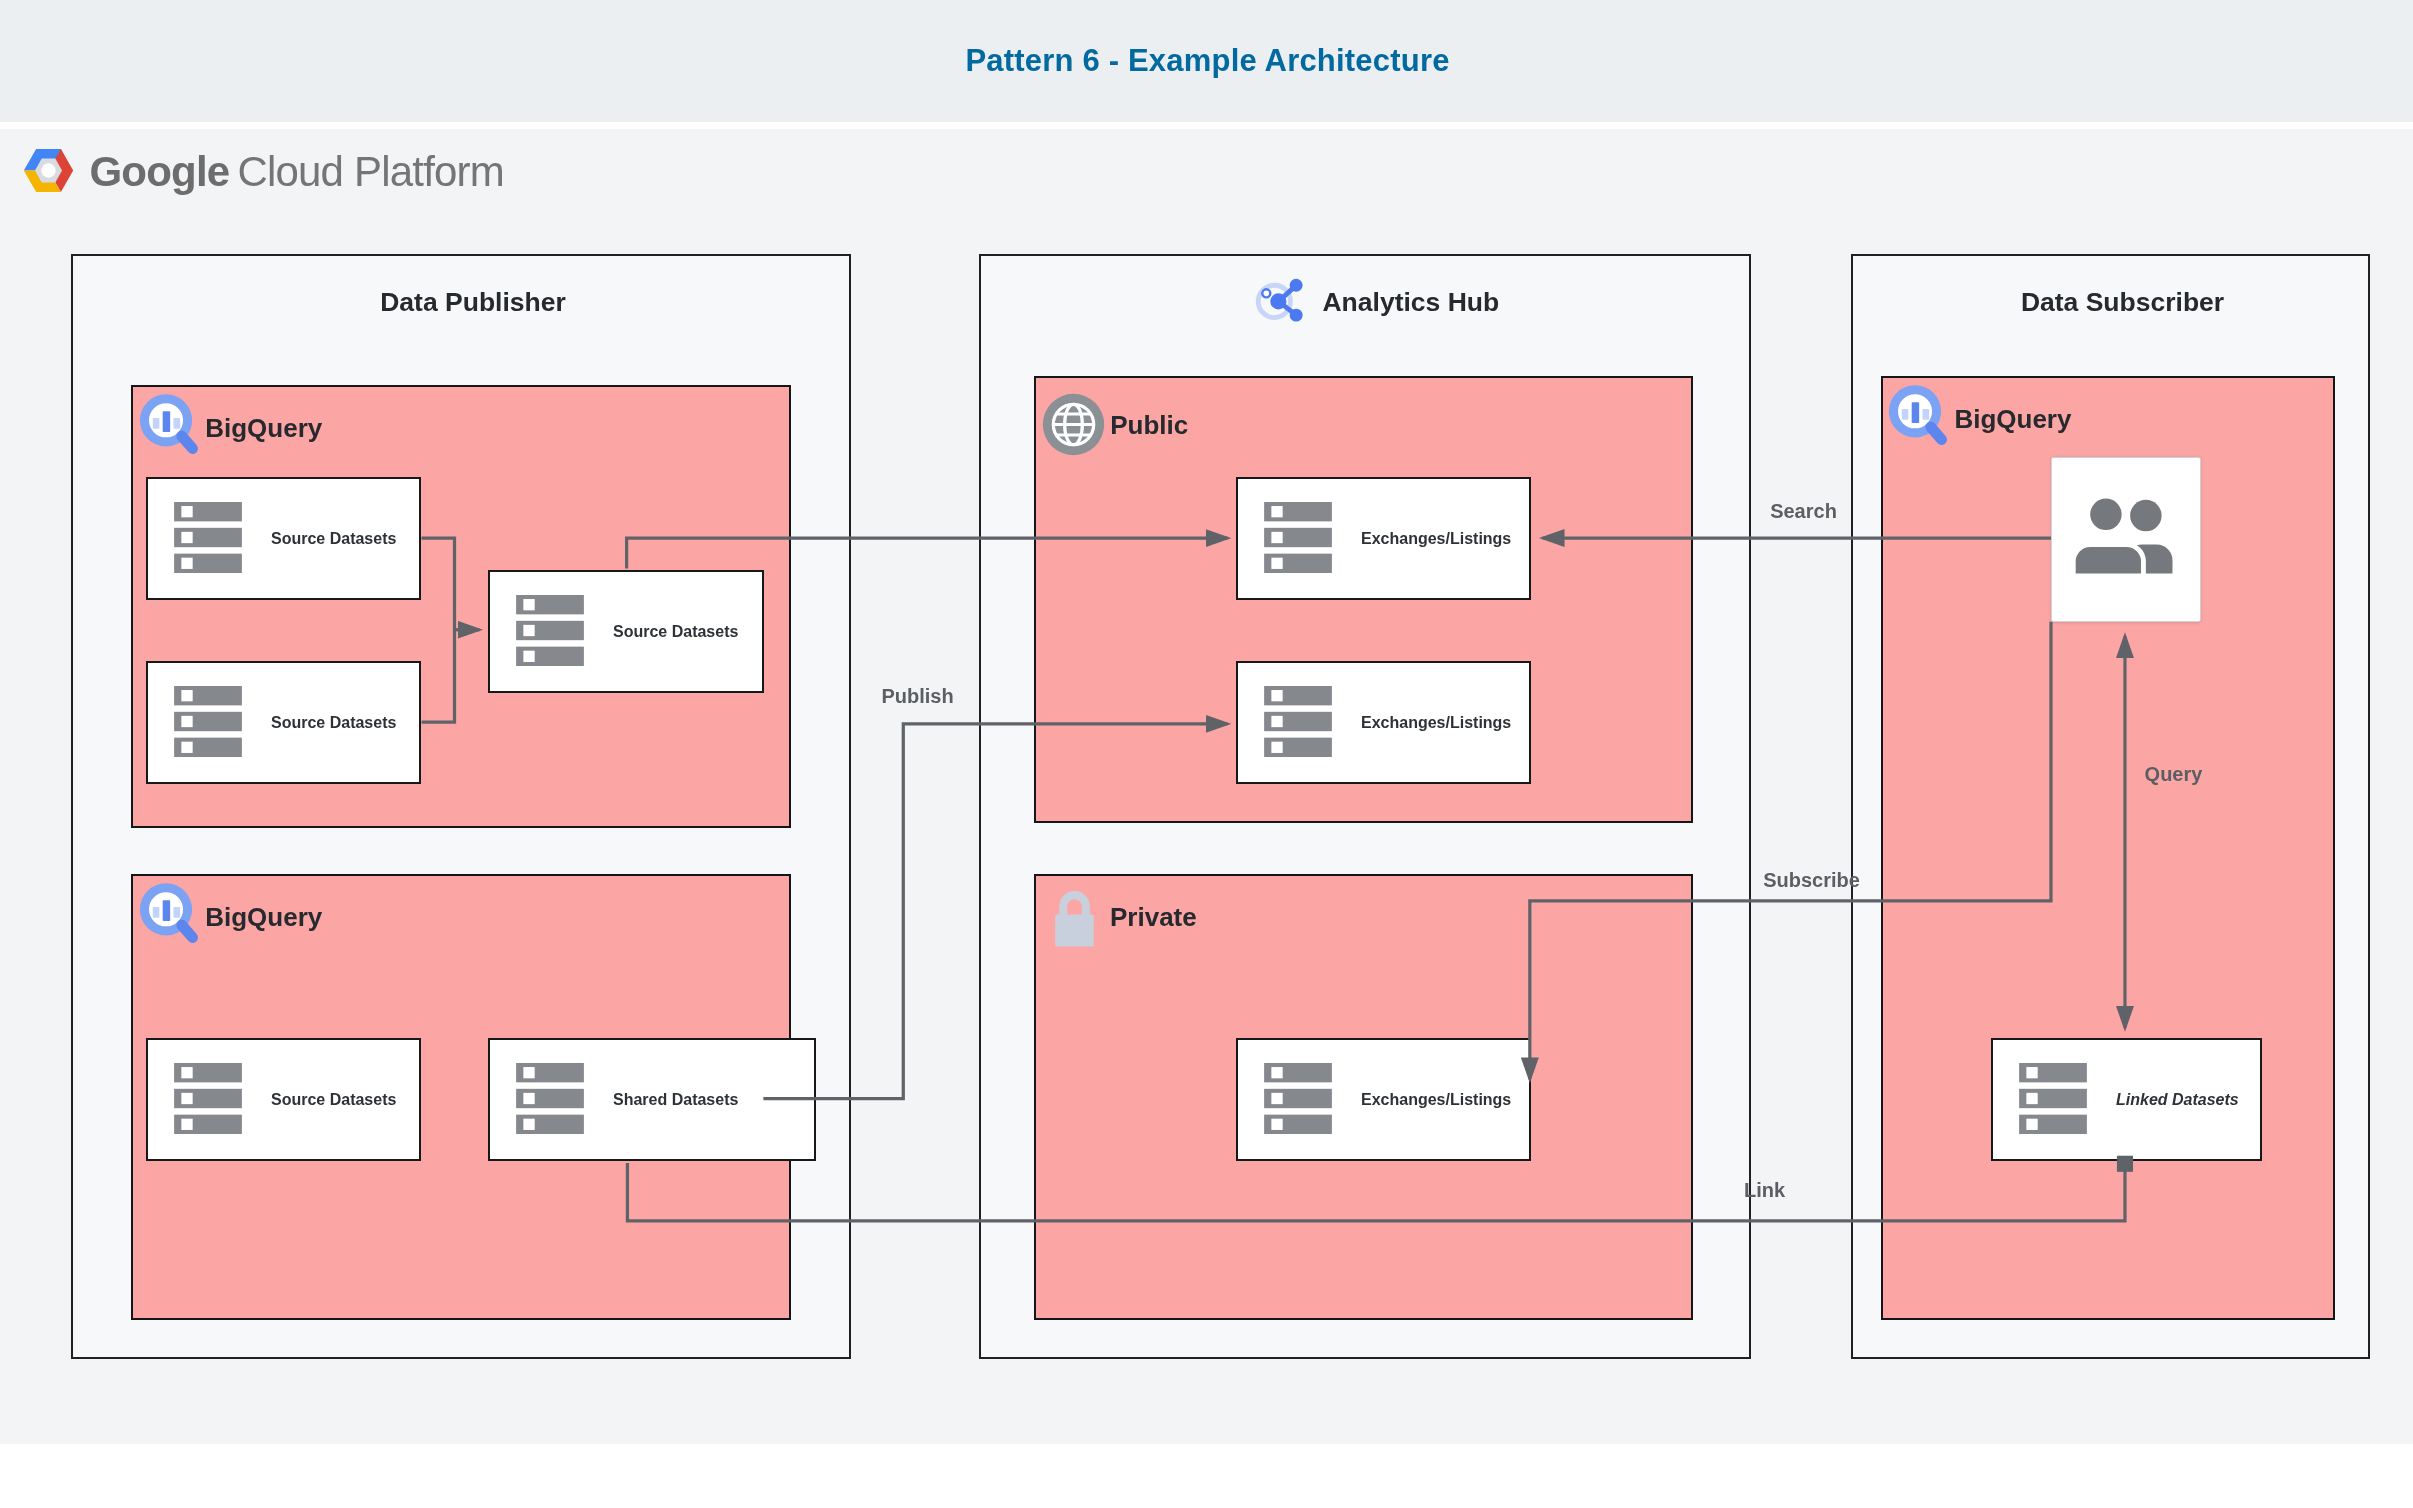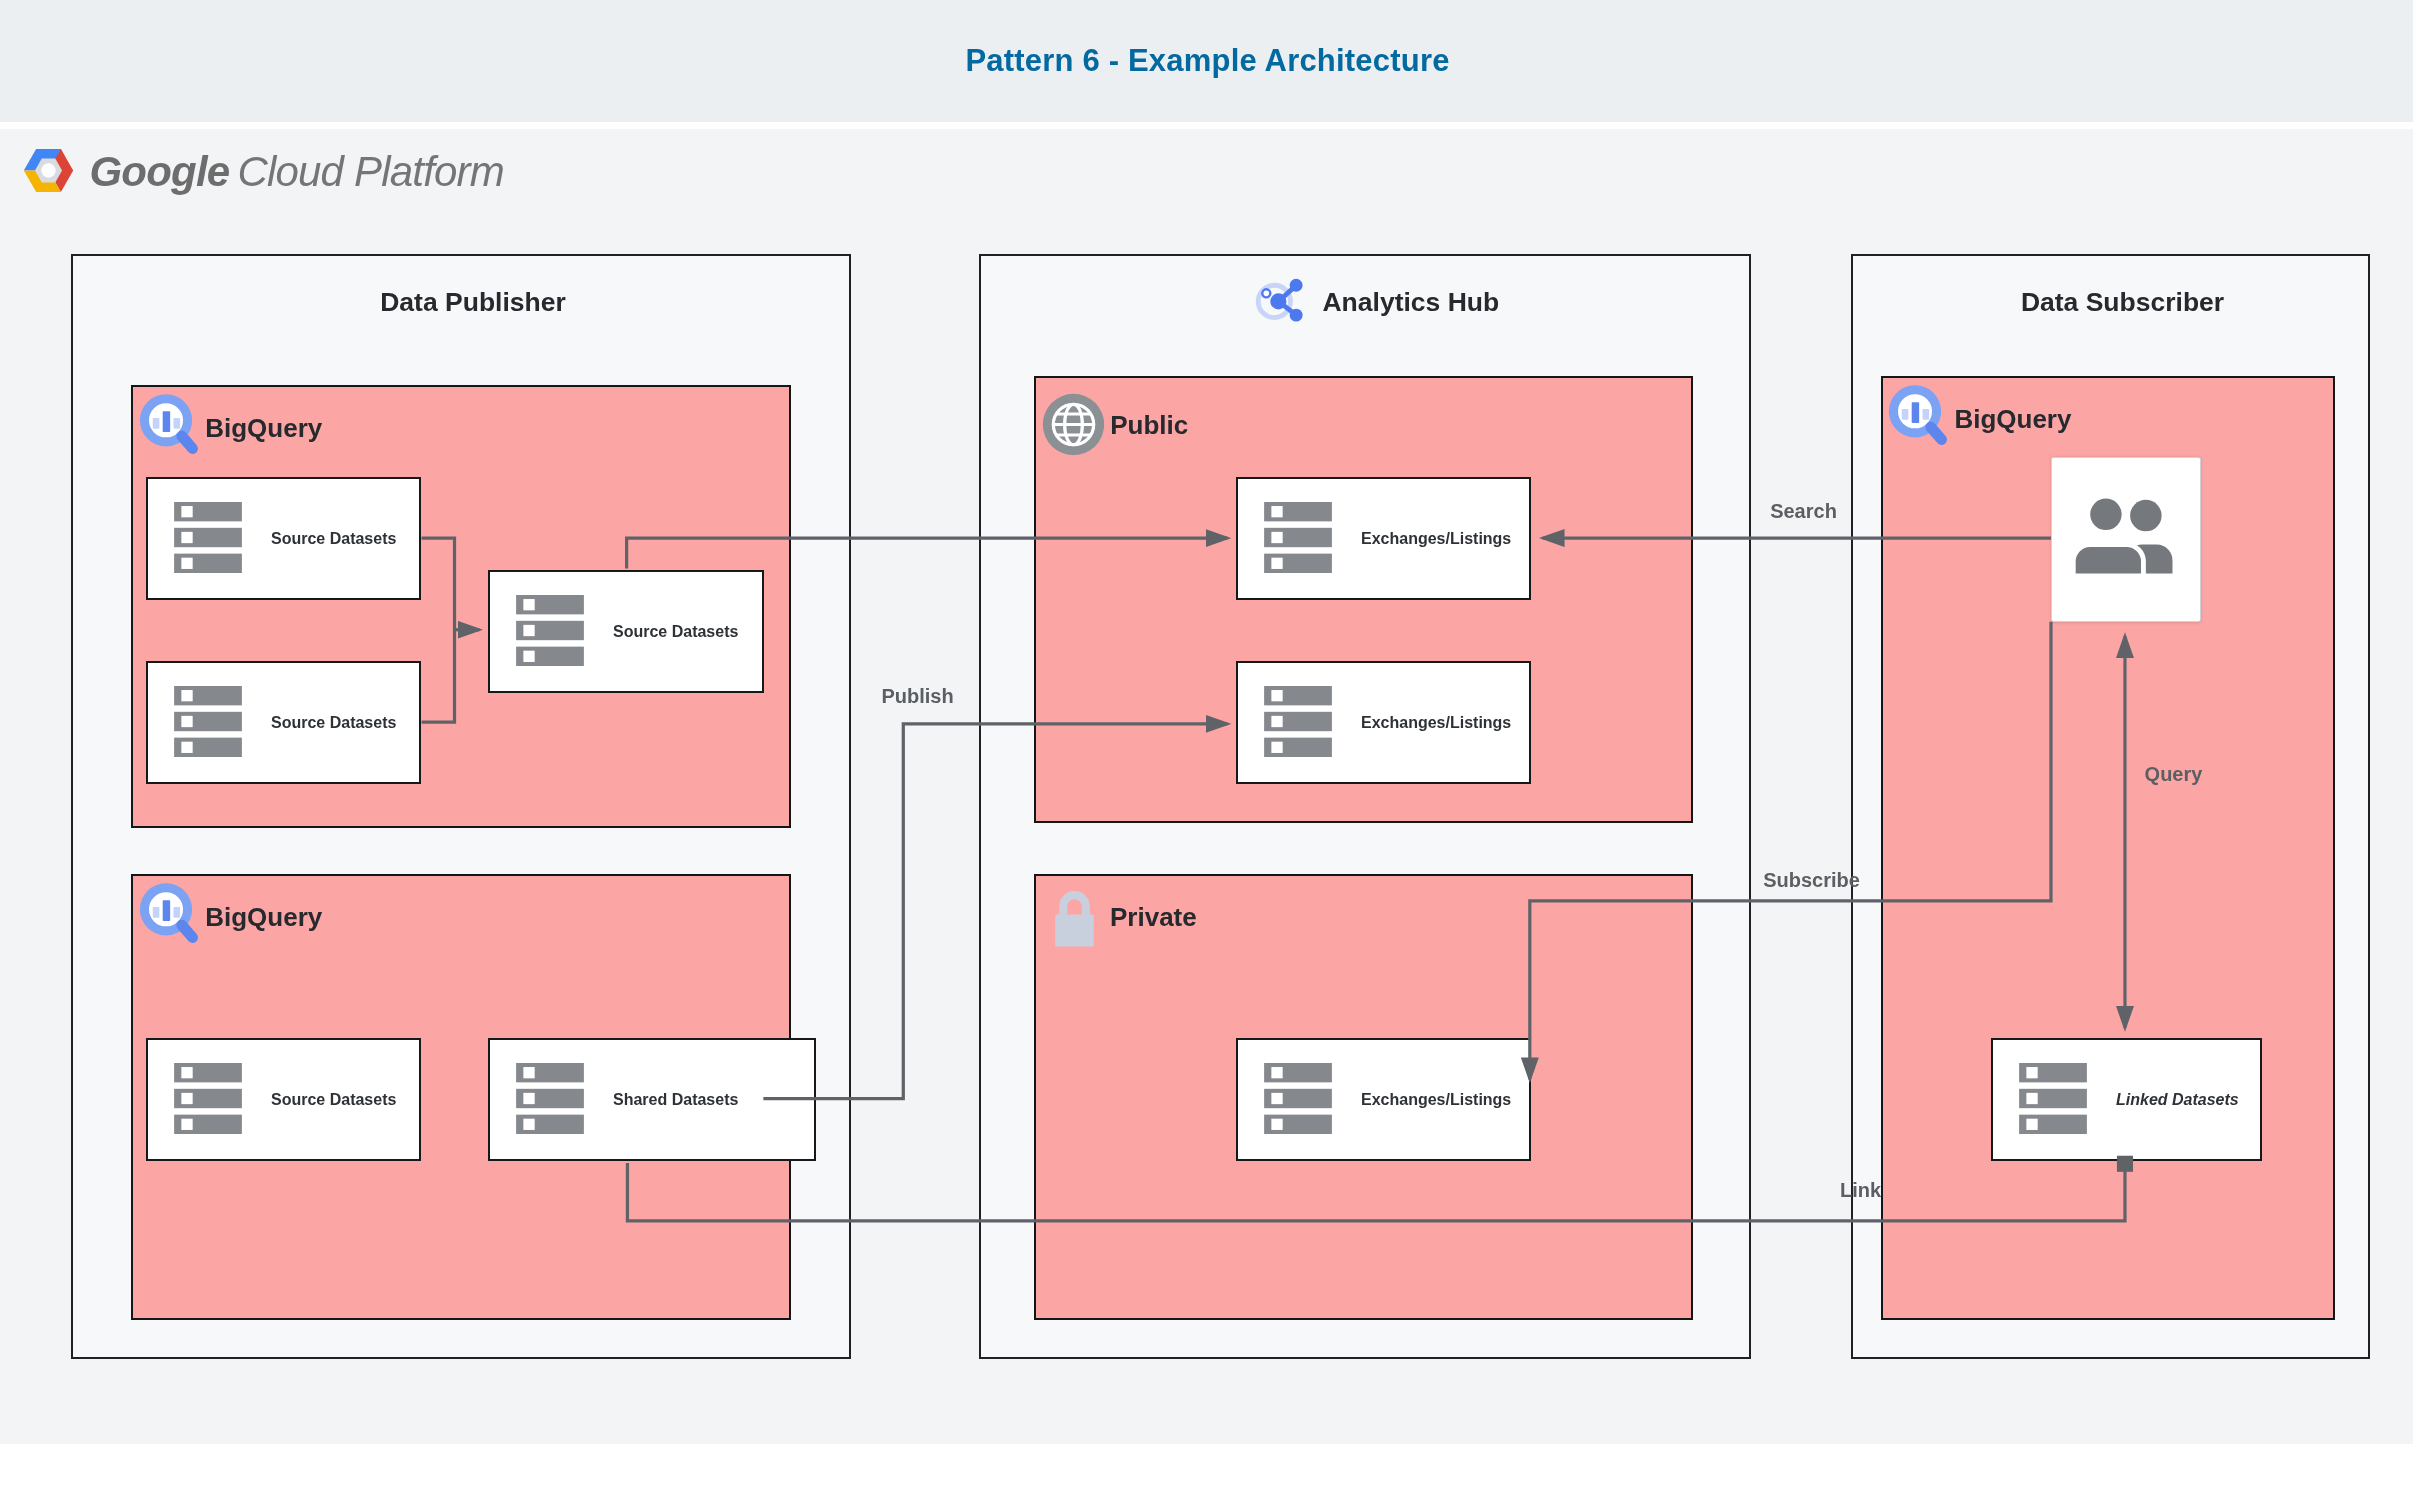--- a/index.html
+++ b/index.html
@@ -10,21 +10,21 @@
   }
   .header-band{position:absolute;left:0;top:0;width:2413px;height:122px;background:#ECEFF1;}
   .canvas{position:absolute;left:0;top:129px;width:2413px;height:1315px;background:#F3F4F6;}
   .page-title{
     position:absolute;left:1px;top:0;width:2413px;height:122px;
     display:flex;align-items:center;justify-content:center;
     font-size:31px;font-weight:bold;color:#0369a1;letter-spacing:0.2px;
   }
   
   .logo{position:absolute;left:22.5px;top:147px;display:flex;align-items:center;gap:16px;z-index:20;}
-  .logo-text{font-size:42px;color:#757575;letter-spacing:-0.8px;white-space:nowrap;font-style:italic;}
+  .logo-text{font-size:42px;color:#757575;letter-spacing:-0.8px;white-space:nowrap;}
   .logo-text .brand{font-weight:bold;color:#6d6d6d;margin-right:8px;}
   
   .container{
     position:absolute;background:#F7F8FA;border:2.4px solid #202124;
   }
   .container-title{
     position:absolute;left:12px;top:22.5px;width:100%;height:48px;
     display:flex;align-items:center;justify-content:center;gap:17.7px;
     font-size:26.5px;font-weight:bold;color:#26292d;
   }
@@ -326,16 +326,16 @@
       <path d="M2642,791 V1278" marker-start="url(#arr)" marker-end="url(#arr)"></path>
       <path d="M2642,1443 V1518 H780 V1446"></path>
     </g>
     <rect x="2632" y="1437" width="20" height="20" fill="#5F6368"></rect>
   </svg>
 
   <div class="edge-label" style="left:1731px;top:500px;width:145px;">Search</div>
   <div class="edge-label" style="left:845px;top:685px;width:145px;">Publish</div>
   <div class="edge-label" style="left:1731px;top:869px;width:161px;">Subscribe</div>
   <div class="edge-label" style="left:2125px;top:763px;width:97px;">Query</div>
-  <div class="edge-label" style="left:1812px;top:1179px;width:97px;">Link</div>
+  <div class="edge-label" style="left:1716px;top:1179px;width:97px;">Link</div>
 
 </div>
 
 
 </body></html>

